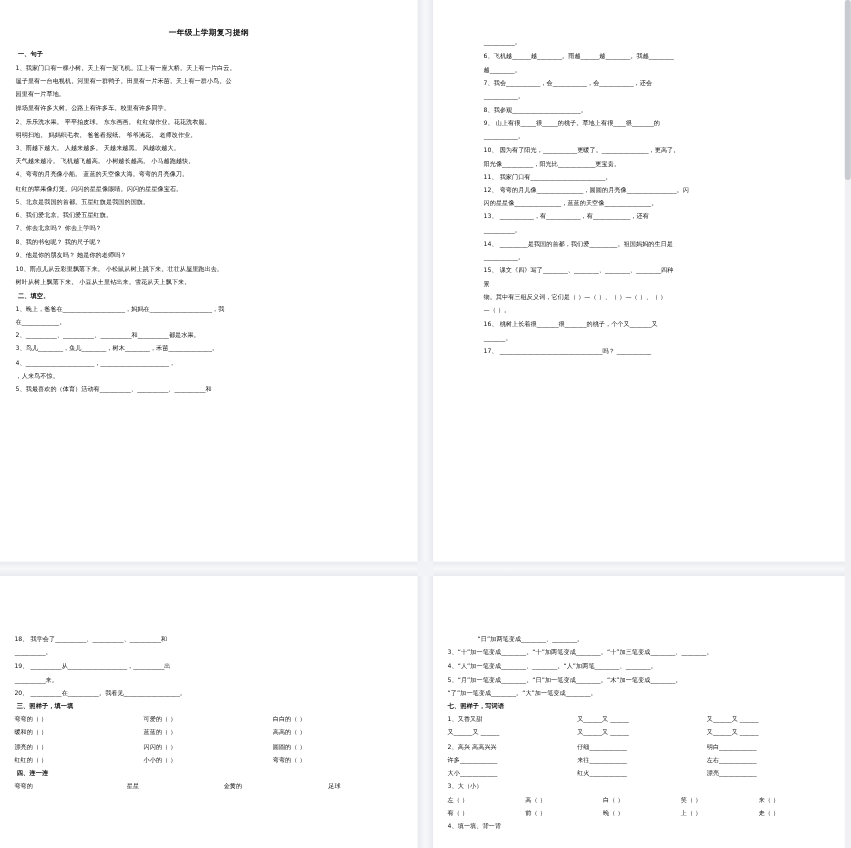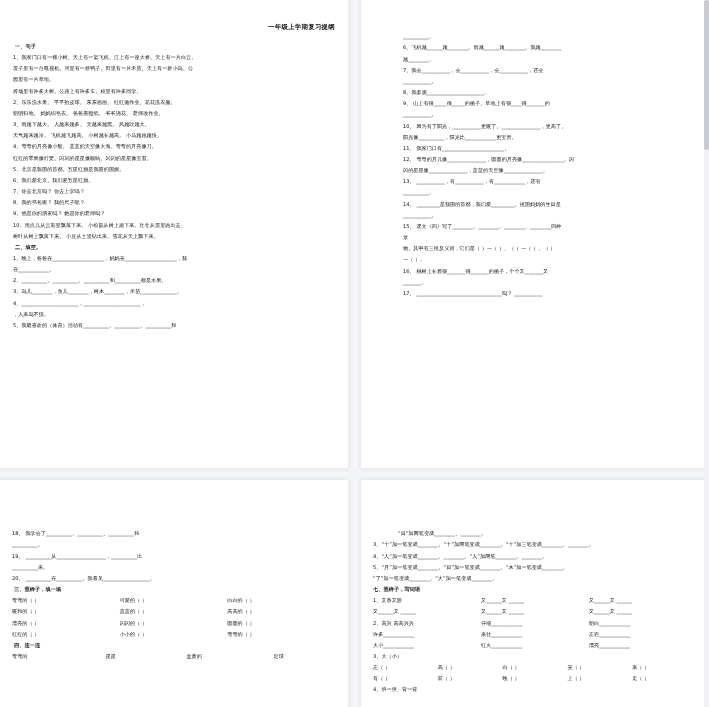--- a/index.html
+++ b/index.html
@@ -41,21 +41,21 @@
     font-size: 5.1px;
     line-height: 11.15px;
     letter-spacing: 0.05px;
   }
   .pg-inner.p1 { padding-top: 9px; }
   .pg-inner.p2 { padding-top: 9px; padding-left: 42px; padding-right: 12px;}
   .pg-inner.p3 { padding-top: 26px; padding-left: 12px;}
   .pg-inner.p4 { padding-top: 26px; padding-left: 37px; padding-right: 12px;}
 
   .doc-title {
-    text-align: right;
+    text-align: center;
     font-weight: bold;
     font-size: 6.4px;
     line-height: 12px;
     margin: 12px 0 8px 0;
     letter-spacing: 0.3px;
   }
   .sec-head {
     font-weight: bold;
     margin-left: 2px;
     font-size: 5.2px;

